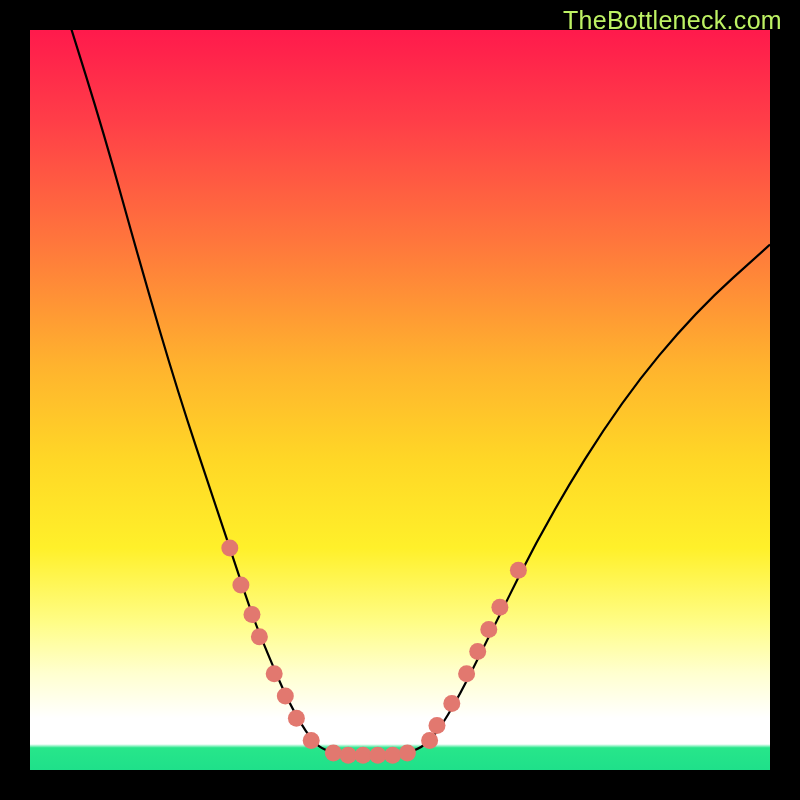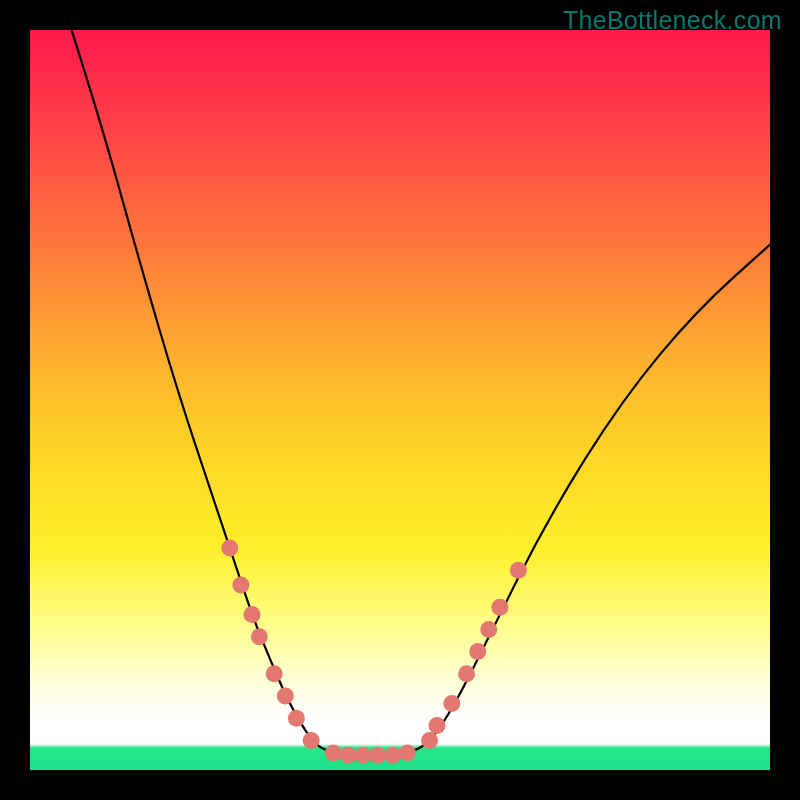--- a/index.html
+++ b/index.html
@@ -14,21 +14,21 @@
   .outer {
     position: relative;
     width: 800px;
     height: 800px;
     background: #000;
   }
   .watermark {
     position: absolute;
     top: 6px;
     right: 18px;
-    color: #0f766e;
+    color: #bef264;
     font-size: 25px;
     font-weight: 500;
     letter-spacing: 0.3px;
     z-index: 10;
   }
   .plot-area {
     position: absolute;
     left: 30px;
     top: 30px;
     width: 740px;

